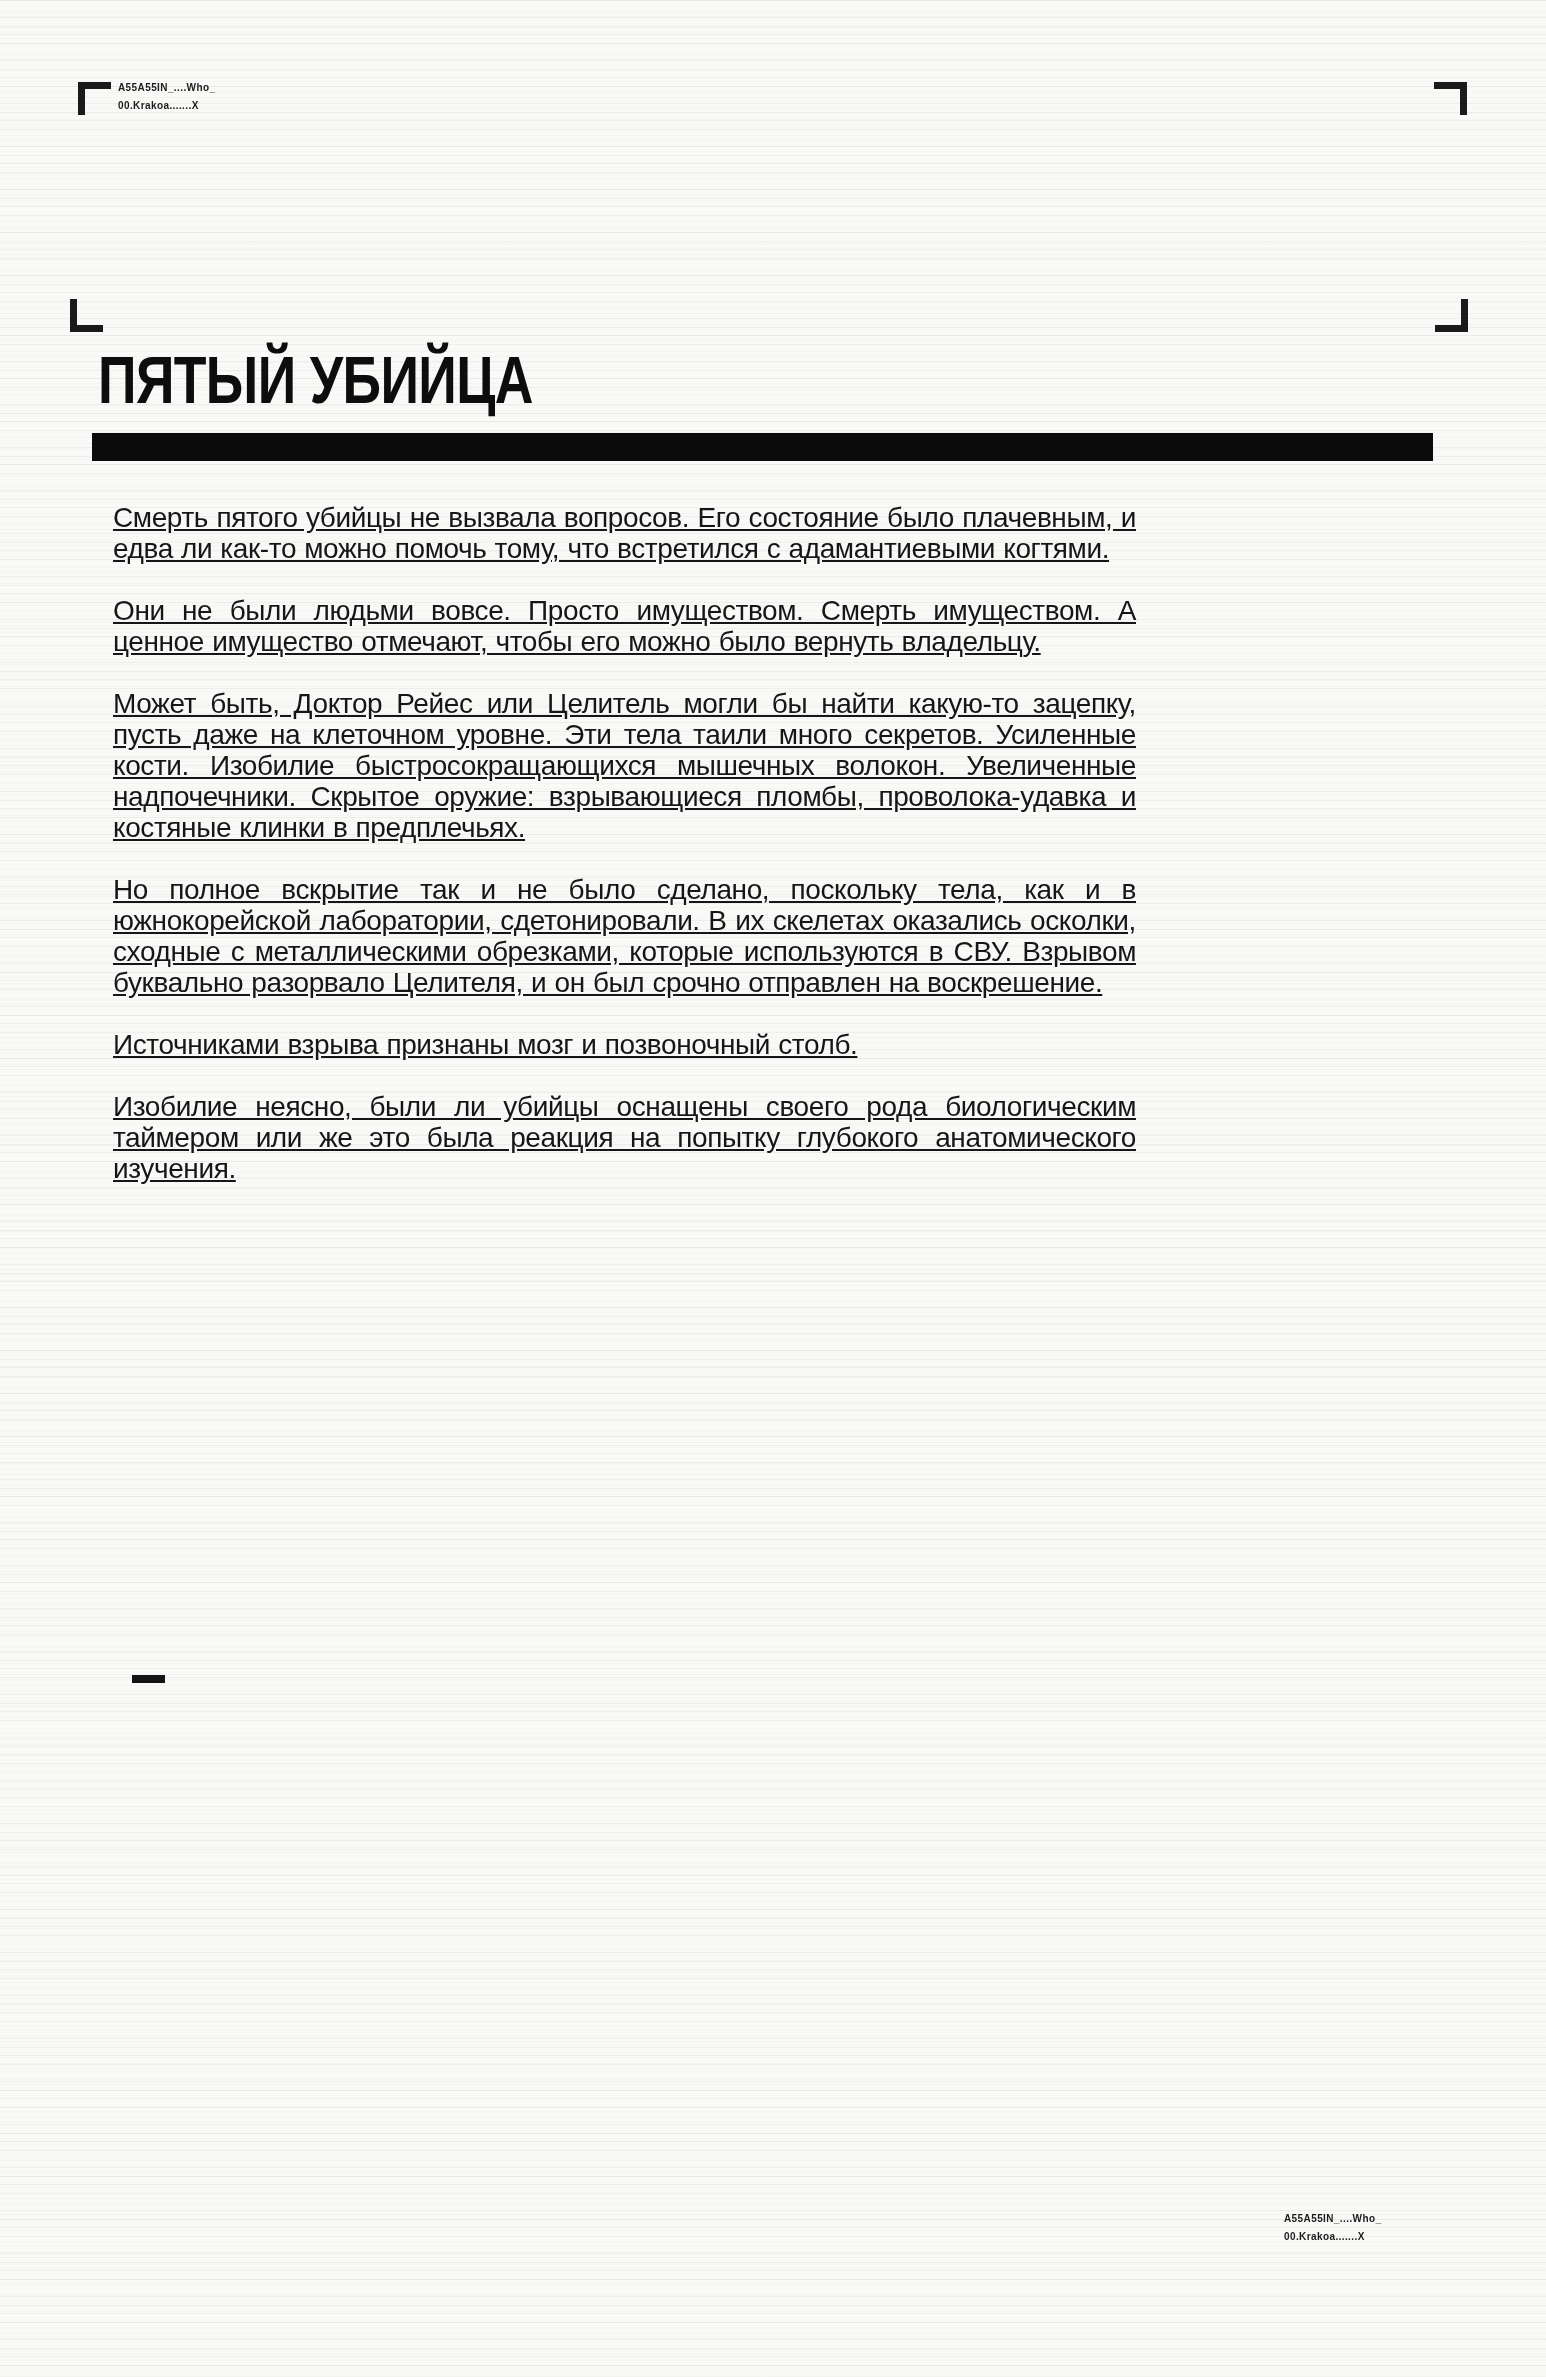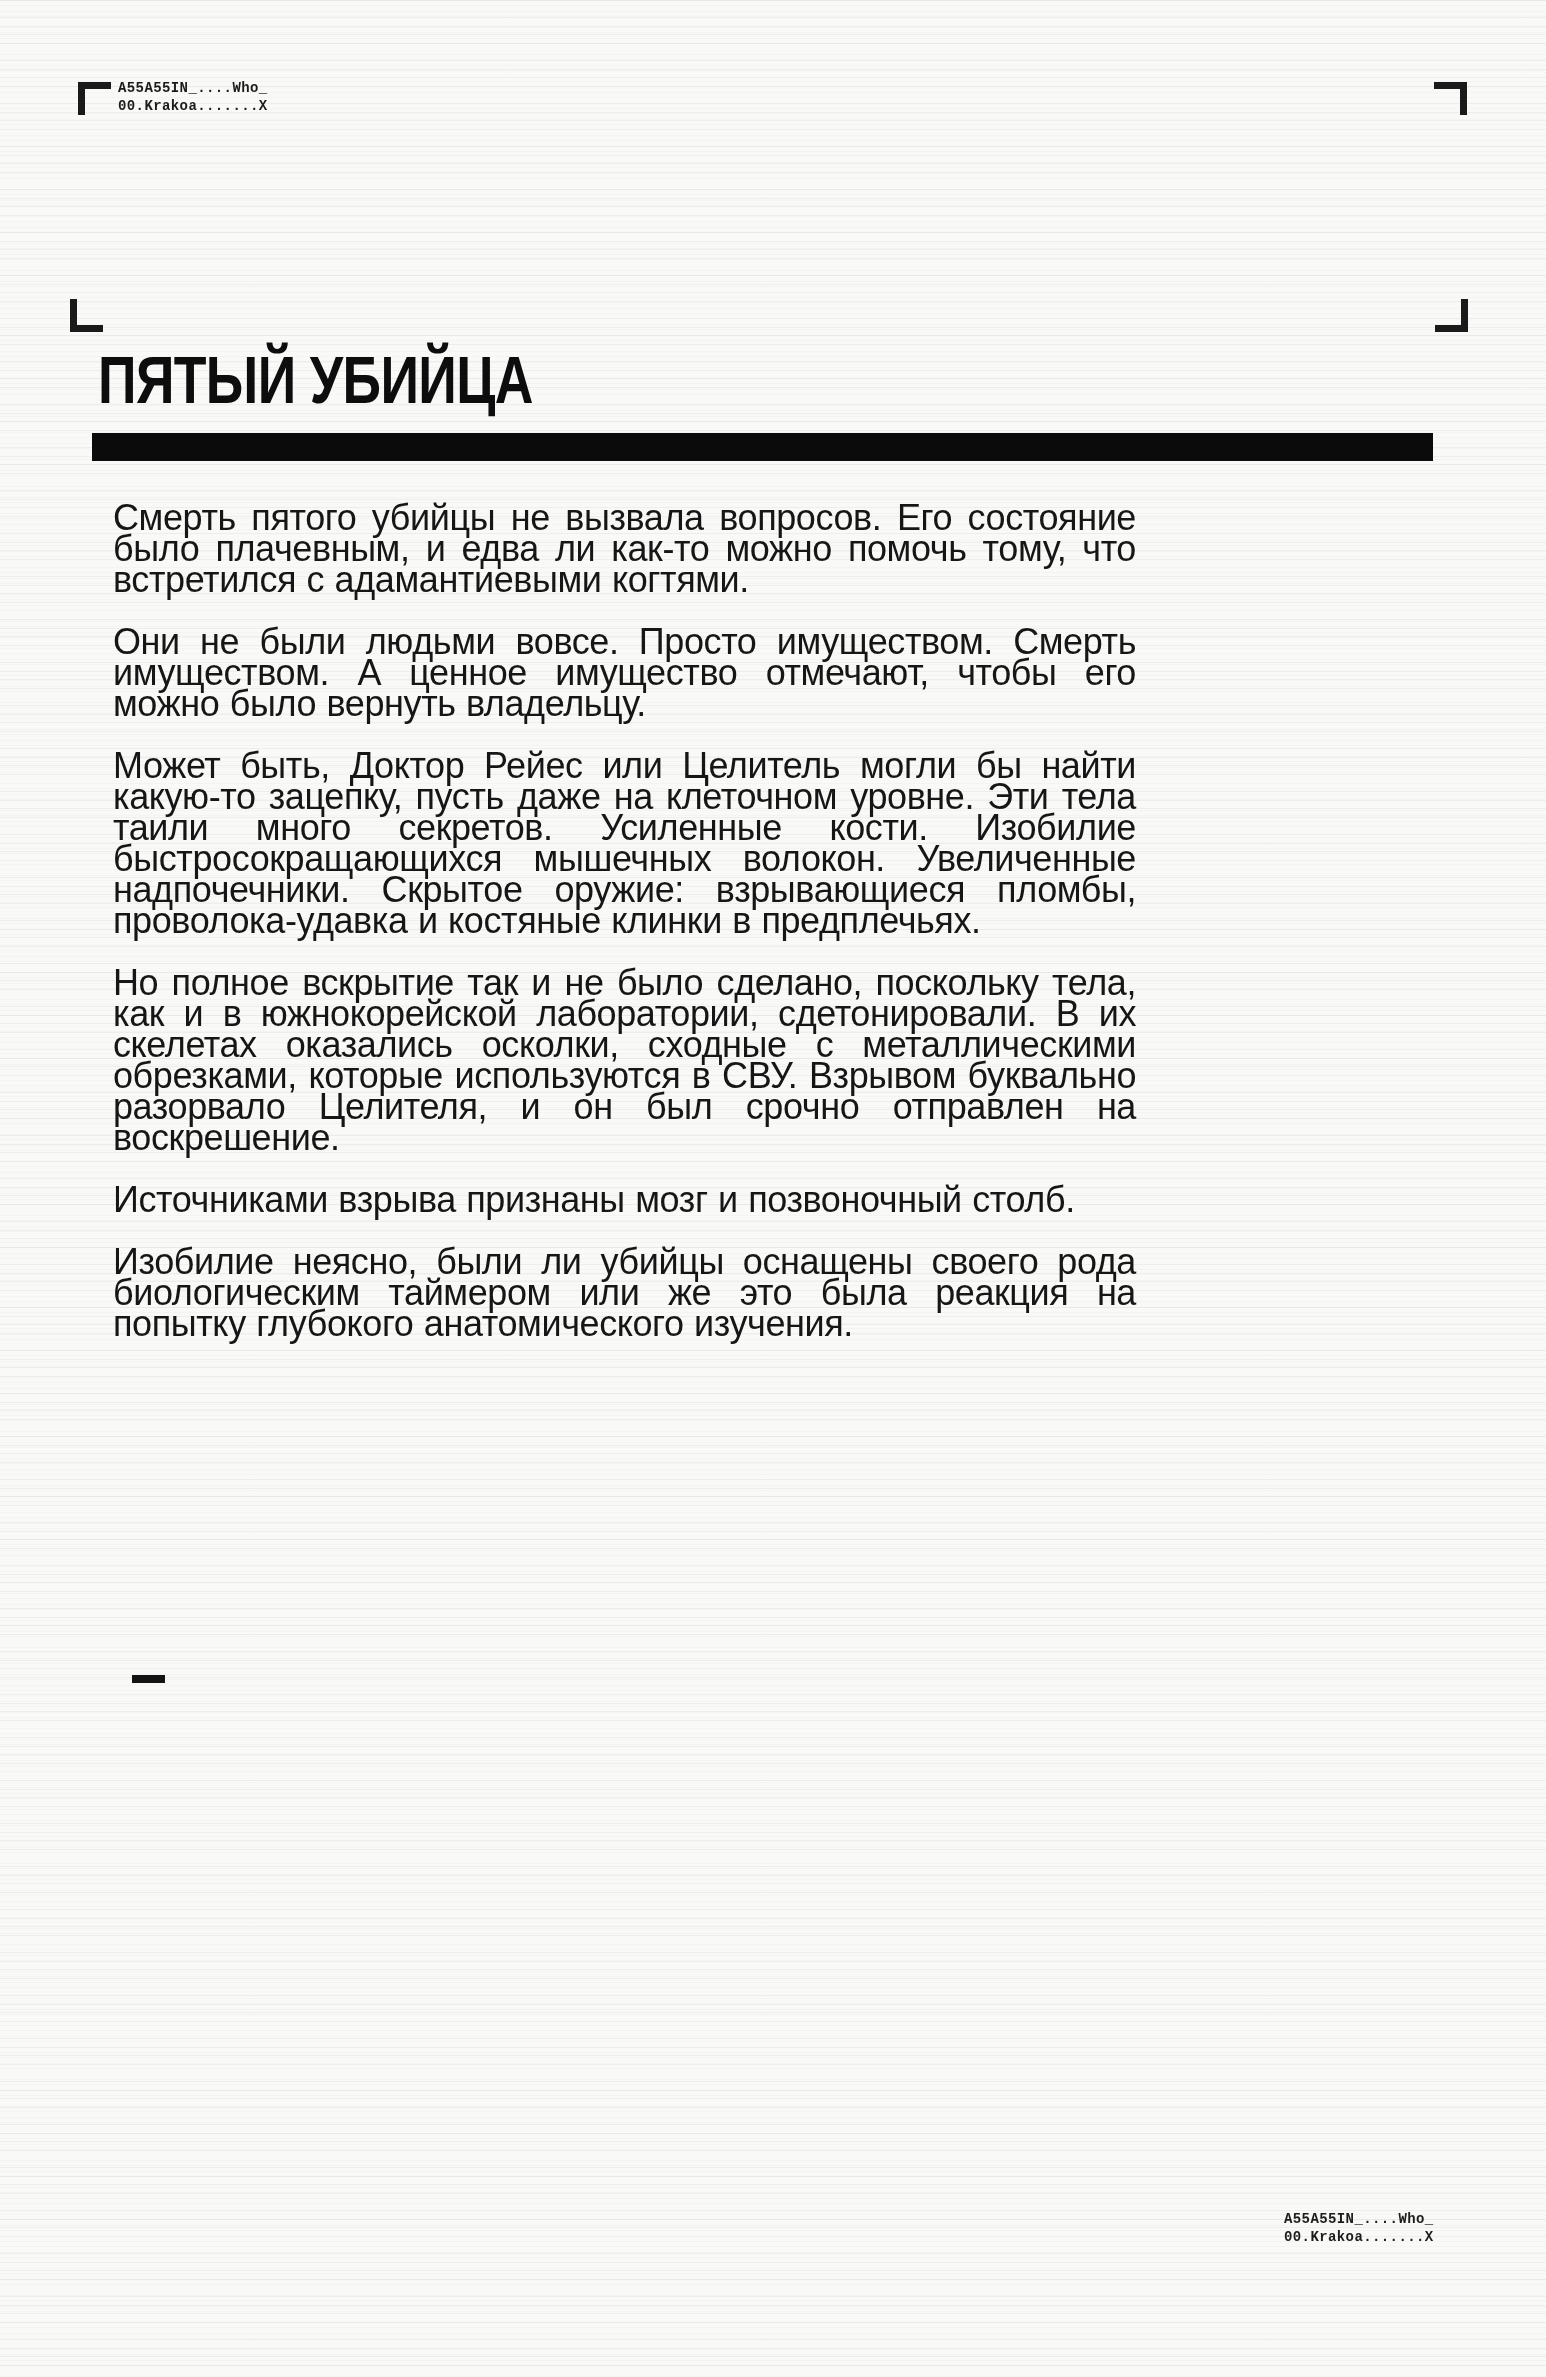--- a/index.html
+++ b/index.html
@@ -34,22 +34,22 @@
     height:33px;
     border:0 solid #1a1a1a;
   }
   .crop.tl{left:78px;top:82px;border-top-width:7px;border-left-width:7px;}
   .crop.tr{left:1434px;top:82px;border-top-width:7px;border-right-width:7px;}
   .crop.bl{left:70px;top:299px;border-bottom-width:7px;border-left-width:7px;}
   .crop.br{left:1435px;top:299px;border-bottom-width:7px;border-right-width:7px;}
   
   .codeblock{
     position:absolute;
-    font-family:Liberation Mono, monospace;
-    font-size:14px;
+    font-family:Liberation Sans, sans-serif;
+    font-size:10px;
     font-weight:700;
     line-height:18px;
     letter-spacing:0.4px;
     color:#1c1c1c;
     white-space:pre;
   }
   .codeblock.top{left:118px;top:79px;}
   .codeblock.bottom{left:1284px;top:2210px;}
   
   .title{
@@ -76,26 +76,27 @@
   }
   
   .body-copy{
     position:absolute;
     left:113px;
     top:502px;
     width:1023px;
   }
   .body-copy p{
     margin:0 0 31px 0;
-    font-size:36px;
+    font-size:28px;
     line-height:31px;
     text-align:justify;
     letter-spacing:-0.4px;
     word-spacing:0.8px;
     color:var(--ink);
+    text-decoration:underline;
   }
   
   .end-dash{
     position:absolute;
     left:132px;
     top:1675px;
     width:33px;
     height:7.8px;
     background:#141414;
   }

